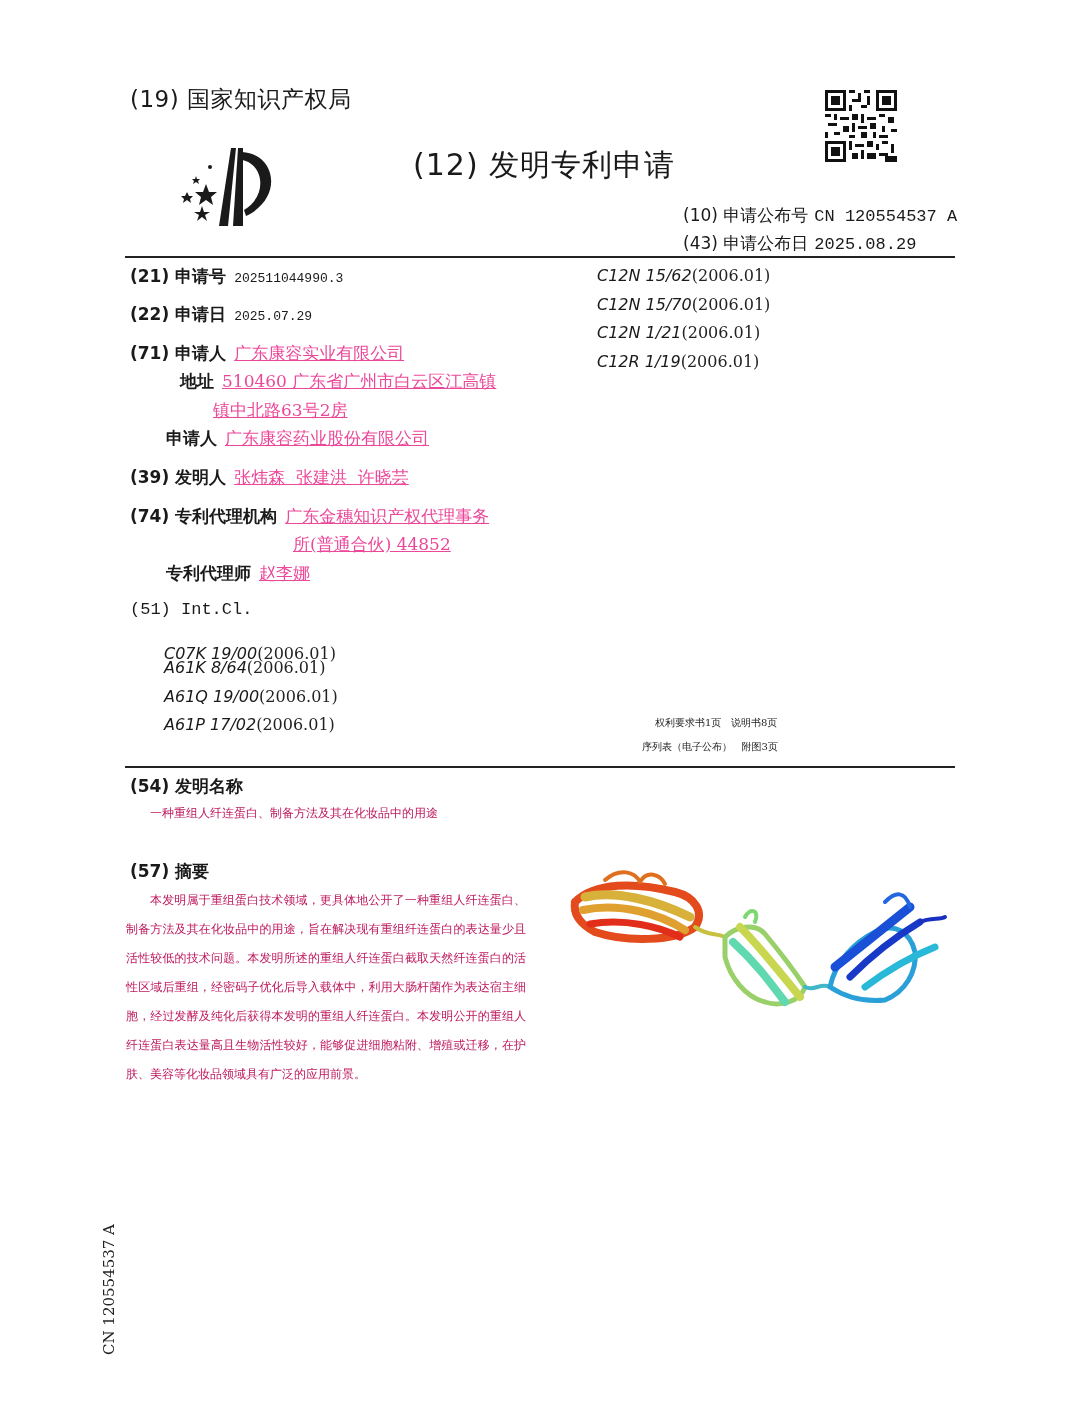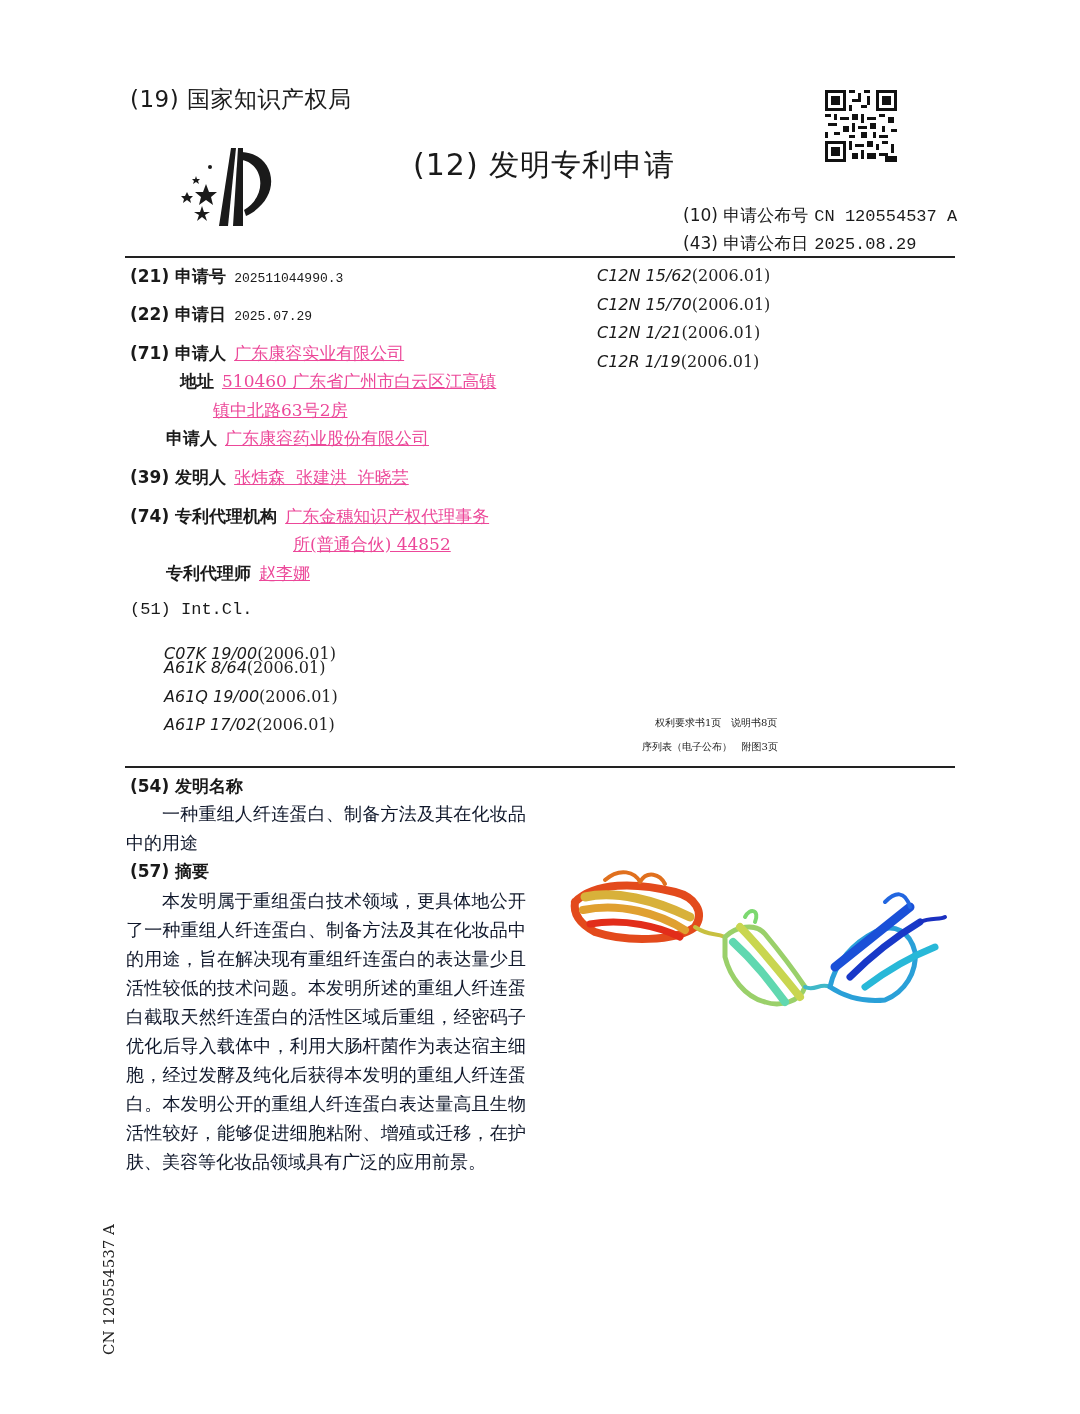--- a/index.html
+++ b/index.html
@@ -16,21 +16,21 @@
   .field { font-size: 17px; }
   .field .lbl { font-weight: bold; }
   .field .val { font-family: "DejaVu Serif", serif; font-size: 17px; margin-left: 8px; color: #ec4899; text-decoration: underline; }
   .field .valmono { font-family: "Liberation Mono", monospace; font-size: 13px; margin-left: 8px; }
   .ipc { font-size: 16px; }
   .ipc .code { font-family: "DejaVu Sans", sans-serif; font-style: italic; }
   .ipc .ver { font-family: "DejaVu Serif", serif; color: #222; }
   .pages { font-family: "DejaVu Serif", serif; font-size: 10px; color: #222; }
   .secthead { font-size: 17px; font-weight: bold; }
   .para { position: absolute; left: 126px; width: 400px; font-family: "DejaVu Serif", serif;
-          font-size: 18px; line-height: 29px; color: #0f172a; text-align: justify; }
+          font-size: 12px; line-height: 29px; color: #be185d; text-align: justify; }
   .indent { text-indent: 2em; }
   .sidecode { position: absolute; left: 100px; top: 1355px; transform: rotate(-90deg);
               transform-origin: left top; font-family: "DejaVu Serif", serif; font-size: 15px;
               white-space: nowrap; color: #222; }
 </style>
 </head>
 <body>
 
 <div class="abs office">(19) 国家知识产权局</div>
 

